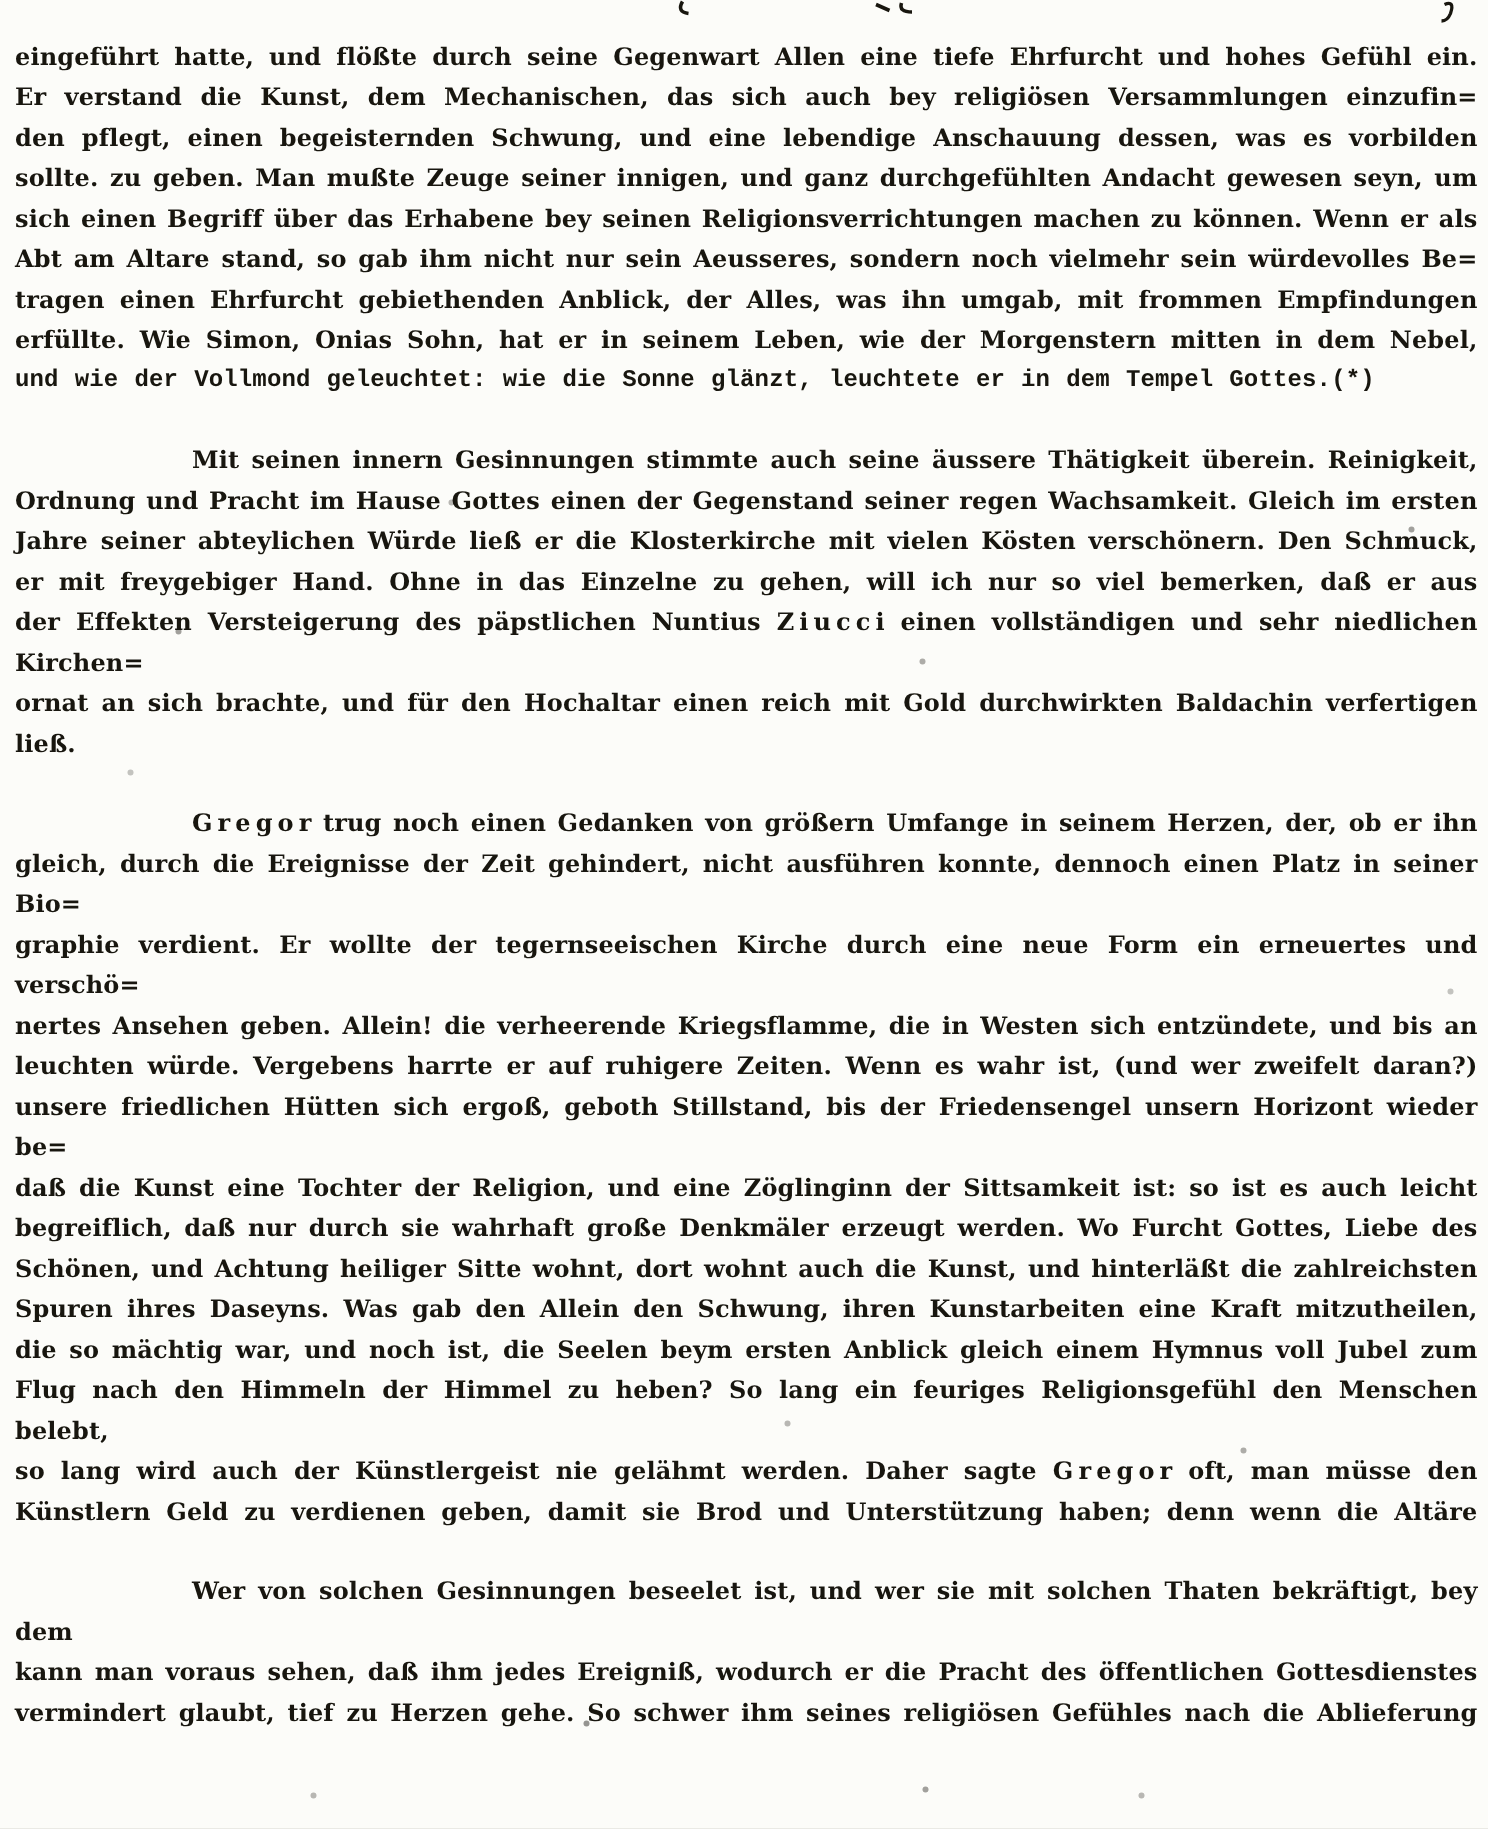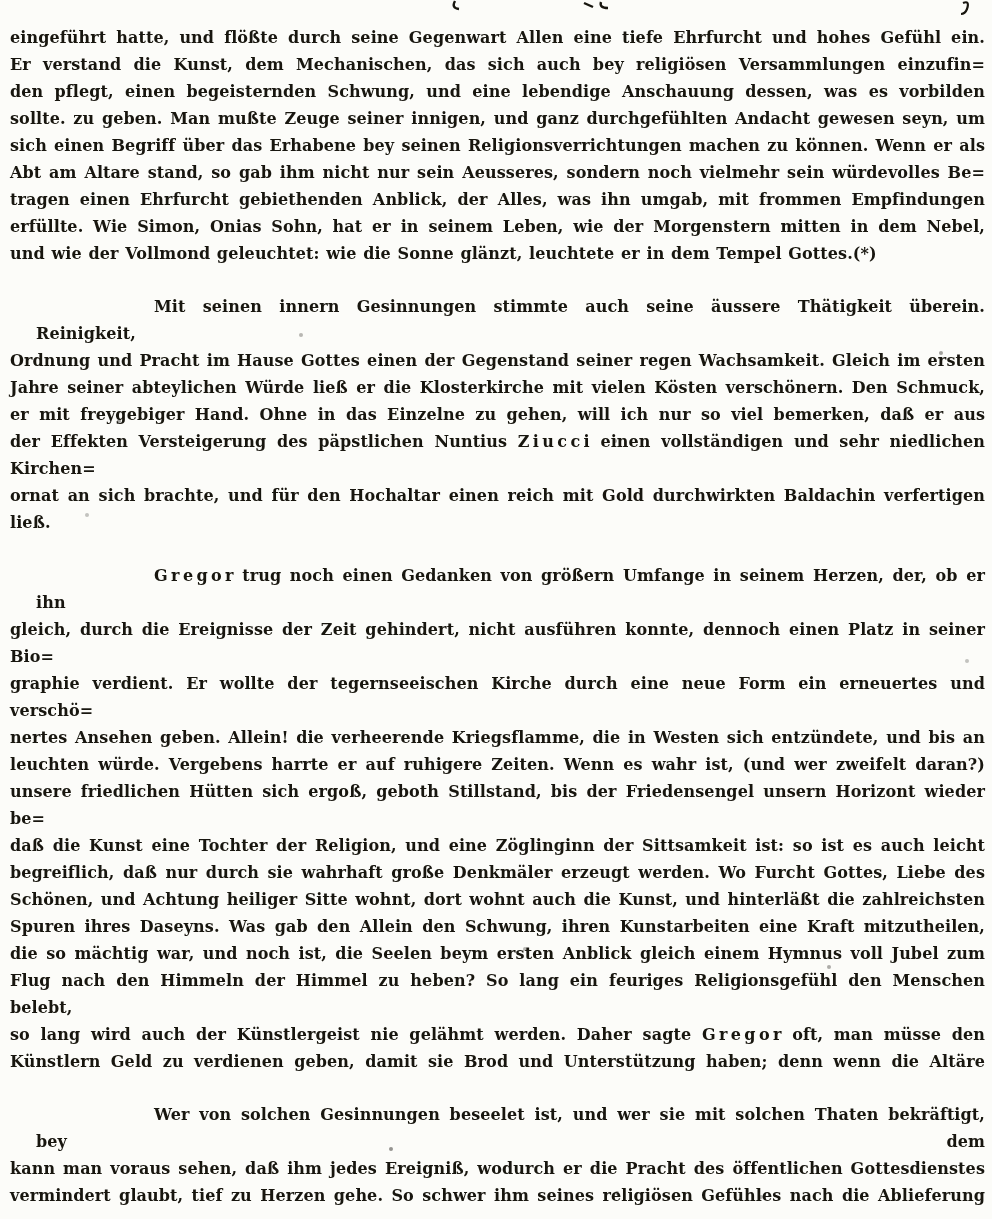--- a/index.html
+++ b/index.html
@@ -23,22 +23,22 @@
   .paragraph { margin: 0 0 26px 0; }
   .paragraph:last-child { margin-bottom: 0; }
   .line {
     font-size: 16px;
     line-height: 27px;
     letter-spacing: 0.1px;
     word-spacing: 1px;
     text-align: justify;
     text-align-last: justify;
   }
-  .line.last-left { text-align-last: left; }
-  .line.first-indent { text-indent: 118px; margin-left: 26px; }
+  .line.last-left { text-align-last: left; font-family: Liberation Mono, monospace; }
+  .line.first-indent { text-indent: 118px; }
   .footnote {
     position: absolute;
     left: 55px;
     top: 1220px;
     font-size: 14.5px;
     line-height: 20px;
     font-weight: 700;
   }
   .header-marks {
     position: absolute;

